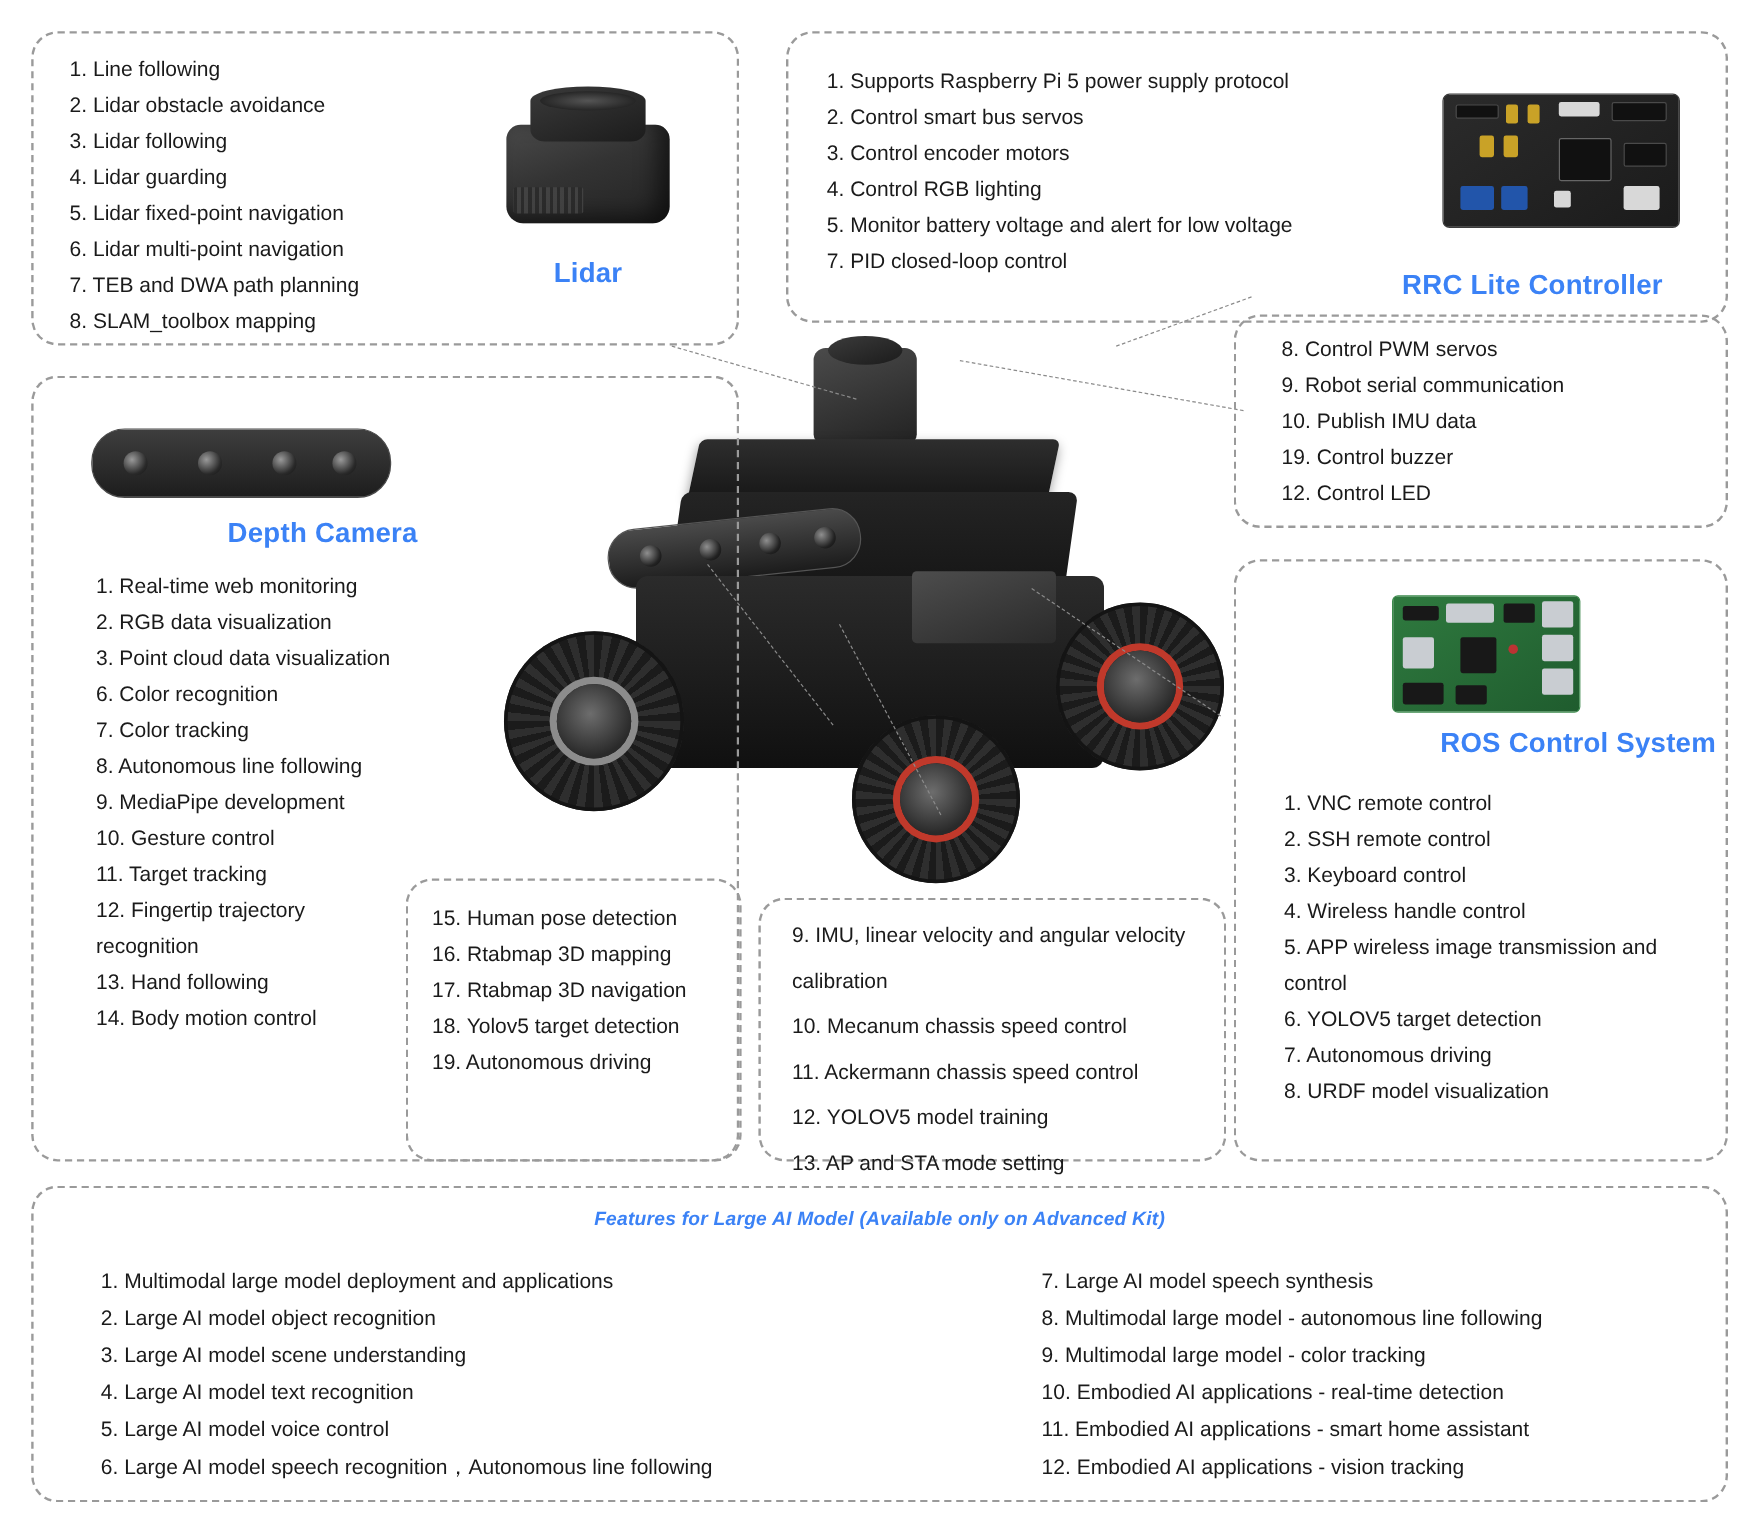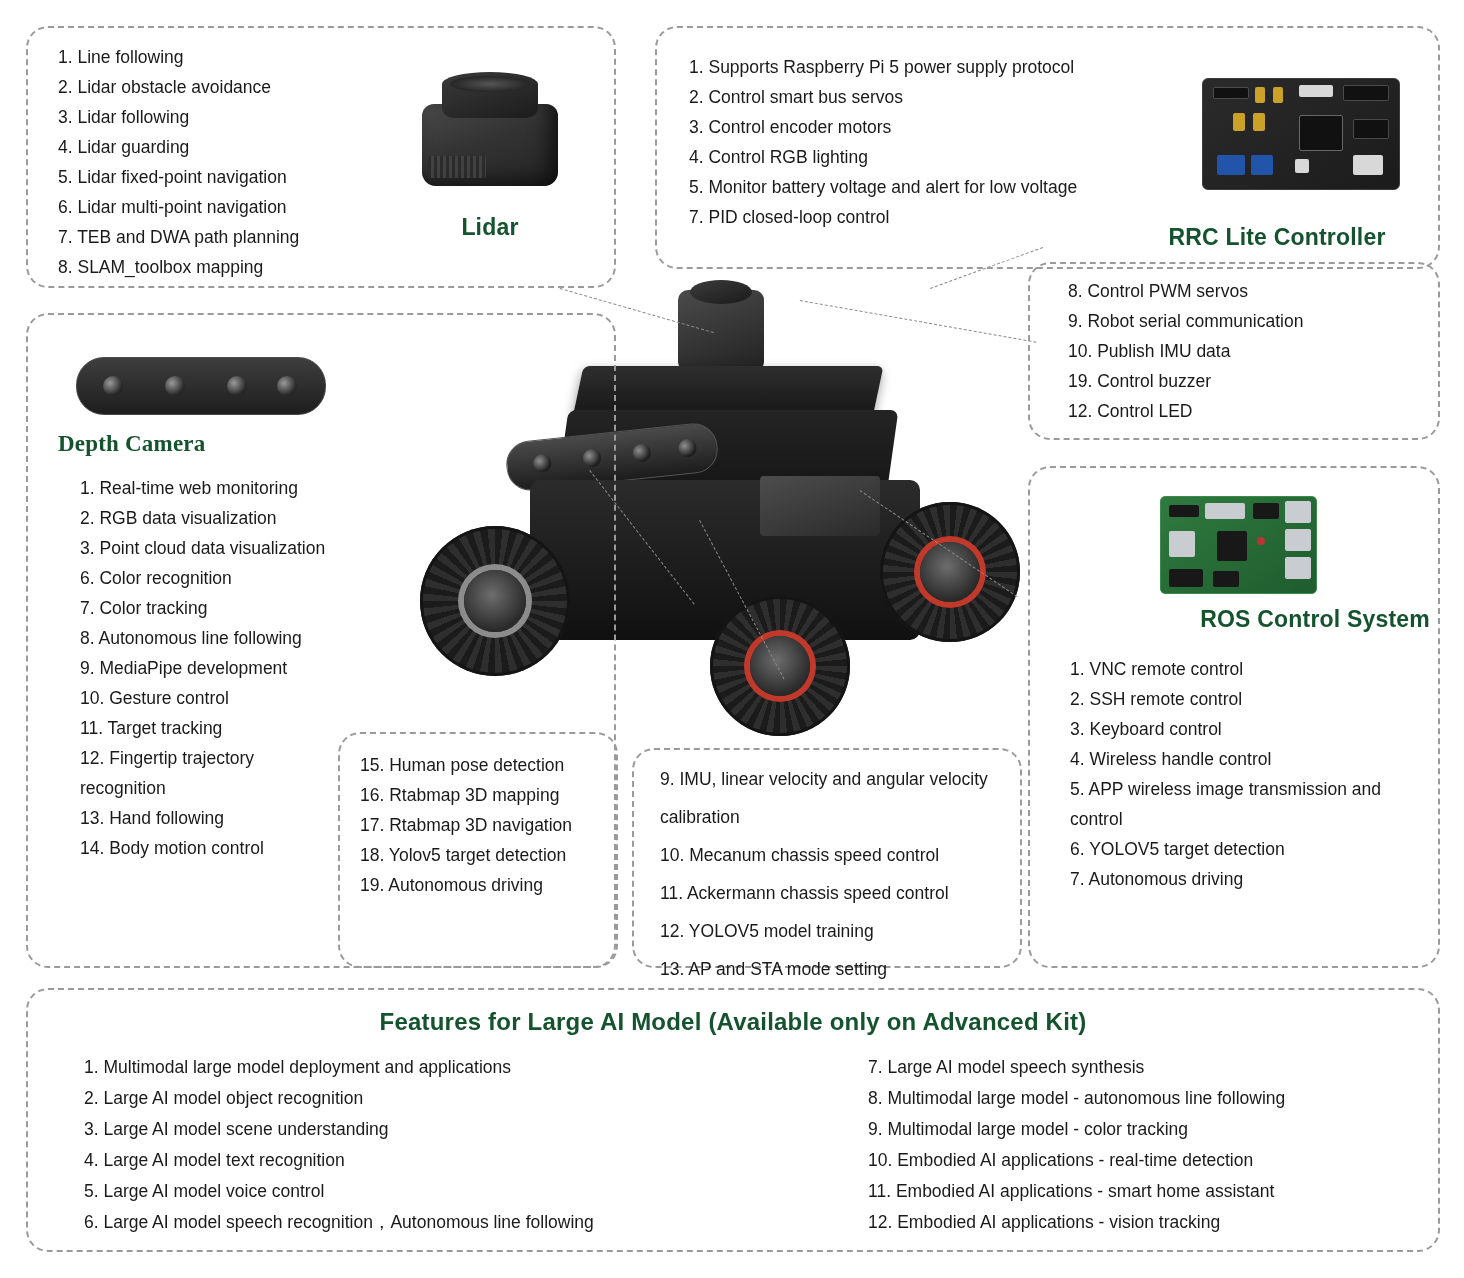--- a/index.html
+++ b/index.html
@@ -22,21 +22,21 @@
     height: 1278px;
   }
   .panel {
     position: absolute;
     border: 2px dashed #9a9a9a;
     border-radius: 22px;
     box-sizing: border-box;
     background: transparent;
   }
   .panel-title {
-    color: #14532d;
+    color: #3b82f6;
     font-weight: bold;
     text-align: center;
     font-size: 23px;
     letter-spacing: 0.2px;
   }
   ul.feature-list {
     list-style: none;
     margin: 0;
     padding: 0;
   }
@@ -127,21 +127,21 @@
   .depthcam {
     position:absolute; left:0; top:0; width: 248px; height: 56px;
     background: linear-gradient(180deg,#3e3e3e,#1d1d1d);
     border-radius: 28px;
     border: 1px solid #4a4a4a;
   }
   .depthcam .lens {
     position:absolute; top:18px; width:20px; height:20px; border-radius:50%;
     background: radial-gradient(circle at 35% 35%, #9a9a9a, #2a2a2a 65%, #111 100%);
   }
-  #depth-title { position:absolute; left: 30px; top: 116px; width: 290px; text-align:left;font-family:Liberation Serif, serif;}
+  #depth-title { position:absolute; left: 30px; top: 116px; width: 290px; text-align:right;}
   #depth-list-a { position:absolute; left: 52px; top: 158px; width: 310px; }
 
   
   #panel-depth-extra {
     left: 338px; top: 732px; width: 280px; height: 236px;
   }
   #panel-depth-extra .list-area { position:absolute; left: 20px; top: 16px; }
 
   
   #panel-imu {
@@ -165,21 +165,21 @@
   .rpi .sil { position:absolute; background:#c9cdd2; border-radius:2px; }
   .rpi .red { position:absolute; background:#b33; border-radius:50%; }
   #ros-title { position:absolute; left: 20px; top: 138px; width: 380px; text-align:right; }
   #ros-list { position:absolute; left: 40px; top: 186px; width: 360px; }
   #ros-list li { white-space: normal; }
 
   
   #panel-ai {
     left: 26px; top: 988px; width: 1414px; height: 264px;
   }
-  #ai-title { position:absolute; left: 0; top: 18px; width: 1410px; text-align:center; font-size: 24px;}
+  #ai-title { position:absolute; left: 0; top: 18px; width: 1410px; text-align:center; font-size: 16px; font-style: italic;}
   #ai-col-left { position:absolute; left: 56px; top: 62px; width: 640px; }
   #ai-col-right { position:absolute; left: 840px; top: 62px; width: 560px; }
   #panel-ai li { font-size: 17.5px; line-height: 31px; }
 
   
   #robot {
     position:absolute; left: 410px; top: 280px; width: 640px; height: 500px;
   }
   .leader {
     position:absolute;
@@ -417,20 +417,21 @@
     <div class="panel-title" id="ros-title">ROS Control System</div>
     <div id="ros-list">
       <ul class="feature-list">
         <li>1. VNC remote control</li>
         <li>2. SSH remote control</li>
         <li>3. Keyboard control</li>
         <li>4. Wireless handle control</li>
         <li>5. APP wireless image transmission and control</li>
         <li>6. YOLOV5 target detection</li>
         <li>7. Autonomous driving</li>
+        <li>8. URDF model visualization</li>
       </ul>
     </div>
   </div>
 
   <div class="panel" id="panel-ai">
     <div class="panel-title" id="ai-title">Features for Large AI Model (Available only on Advanced Kit)</div>
     <div id="ai-col-left">
       <ul class="feature-list">
         <li>1. Multimodal large model deployment and applications</li>
         <li>2. Large AI model object recognition</li>

